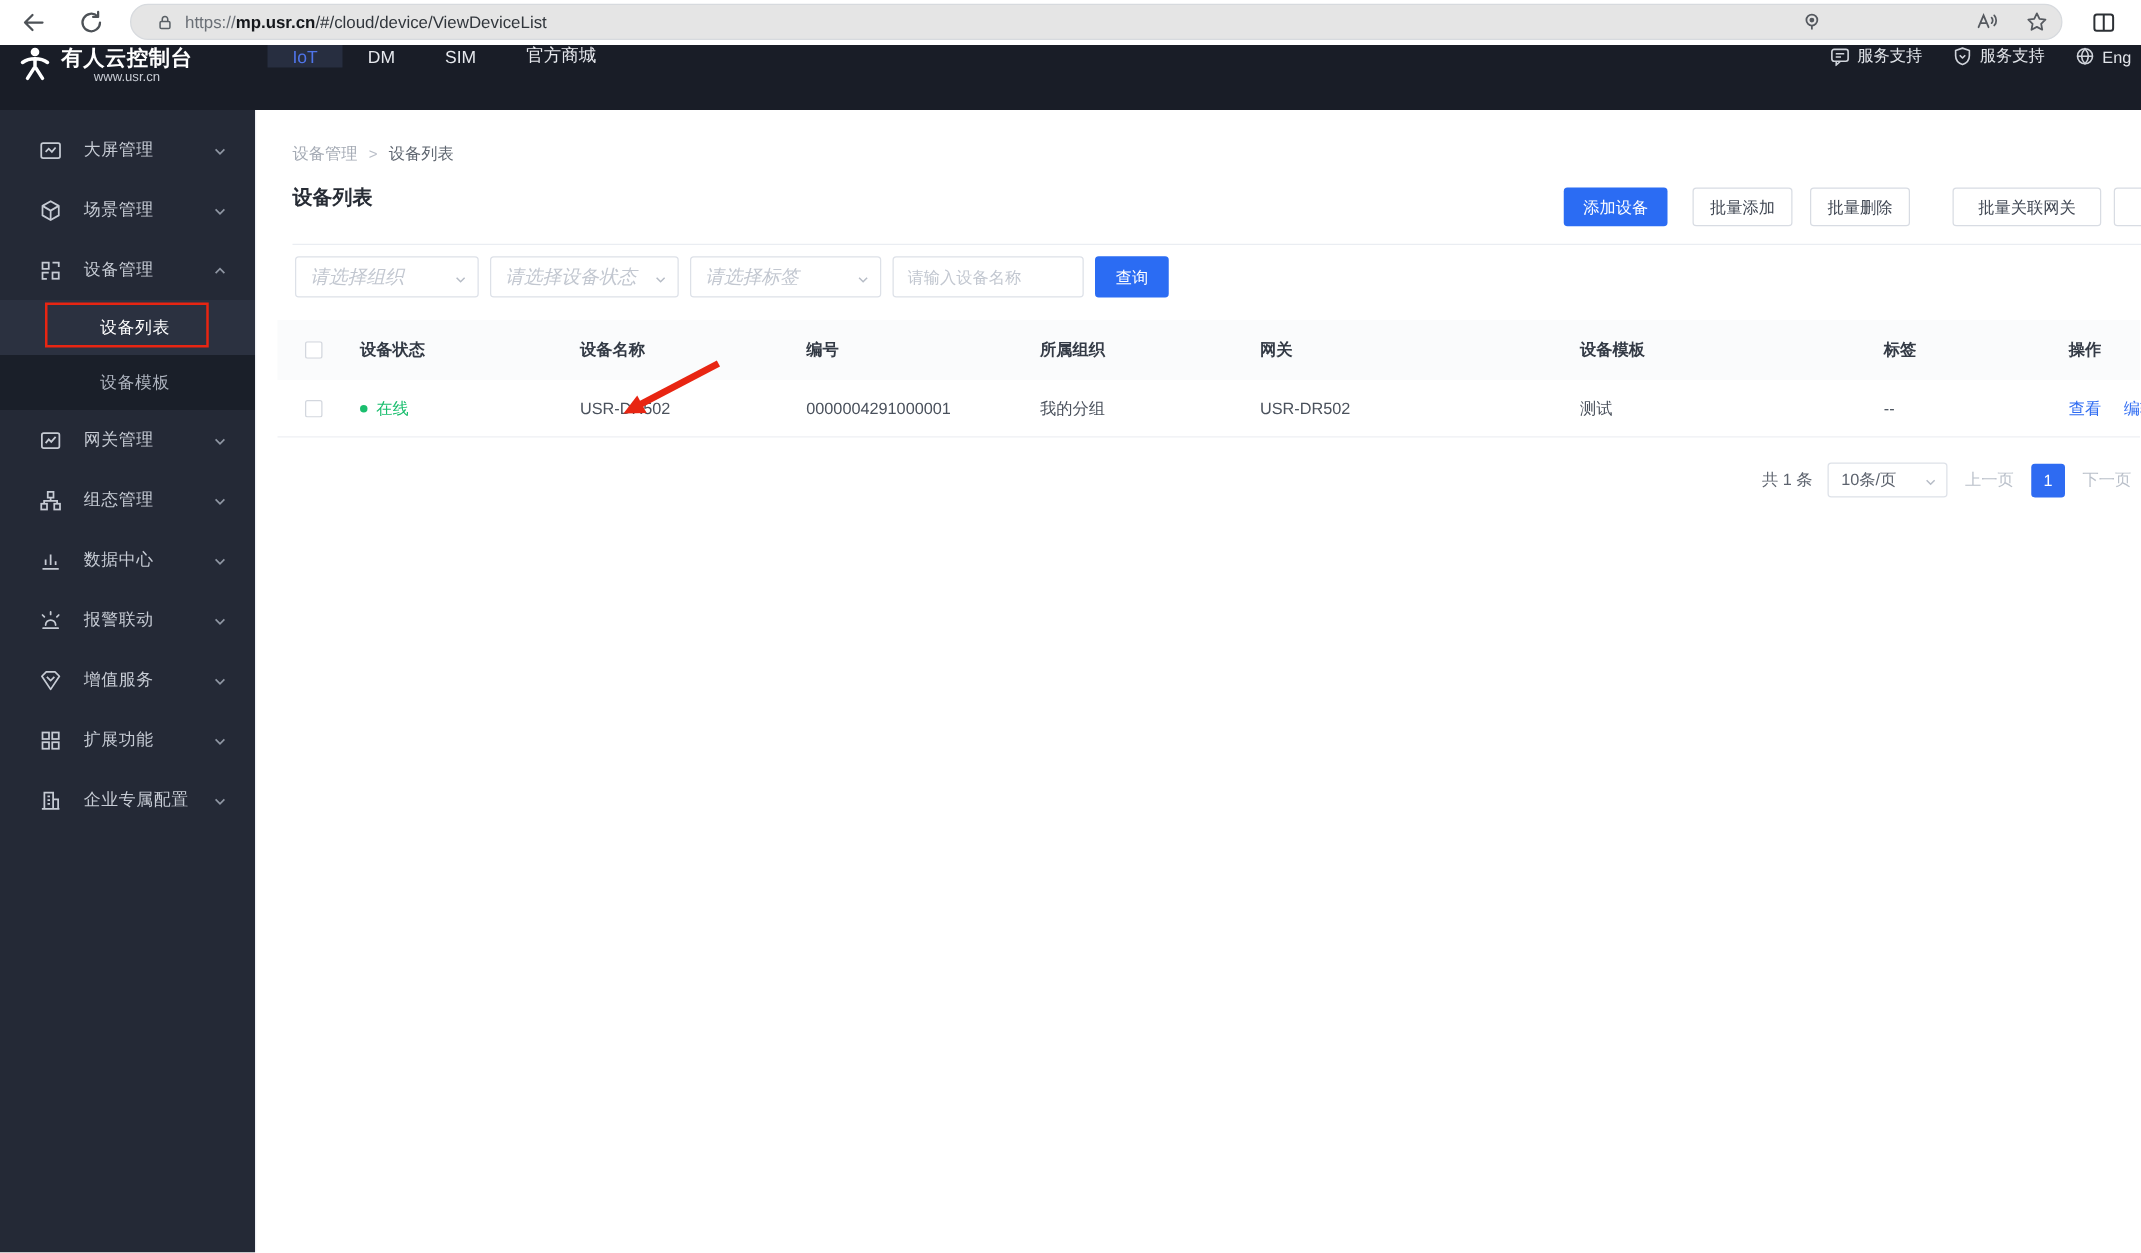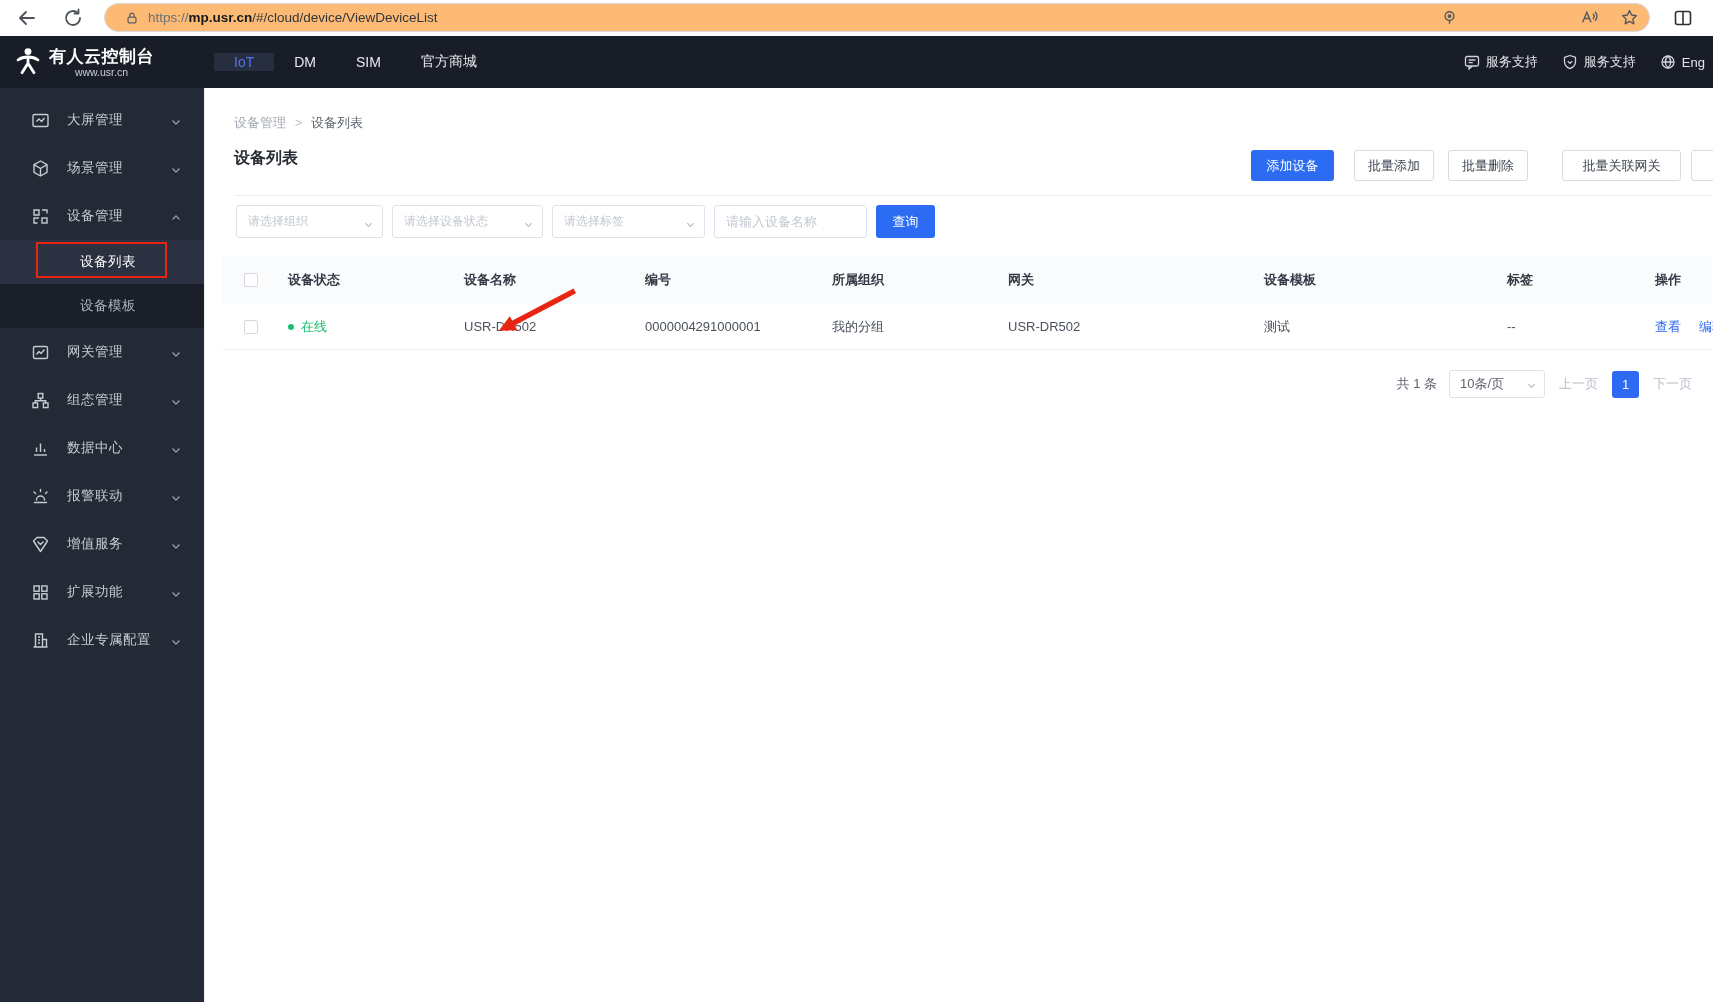--- a/index.html
+++ b/index.html
@@ -4,30 +4,30 @@
 <style>
   * { margin:0; padding:0; box-sizing:border-box; }
   html,body { width:1713px; height:1002px; overflow:hidden; background:#fff;
     font-family:"Liberation Sans","DejaVu Sans",sans-serif; }
 
   
   .browser-bar { position:relative; height:36px; background:#fff; }
   .b-icon { position:absolute; top:7px; width:22px; height:22px; color:#4d5257; }
   .b-icon svg { width:100%; height:100%; }
   .url-pill { position:absolute; left:104px; top:3px; width:1546px; height:29px;
-    border:1px solid #d7dade; border-radius:15px; background:#fdba74; display:flex; align-items:center; }
+    border:1px solid #d7dade; border-radius:15px; background:#e5e5e5; display:flex; align-items:center; }
   .lock-icon { margin-left:20px; width:14px; height:14px; color:#5a6066; }
   .url-text { margin-left:9px; font-size:13.5px; color:#31363c; white-space:nowrap; }
   .url-text .scheme { color:#6a6f76; }
   .url-text .host { font-weight:bold; color:#15181c; }
   .pill-icon { position:absolute; top:8px; width:19px; height:19px; color:#55595f; }
   .split-icon { position:absolute; left:1673px; top:8px; width:20px; height:20px; color:#2c3035; }
 
   
-  .topnav { position:relative; height:52px; background:#191d27; display:flex; align-items:center; }
+  .topnav { position:relative; height:52px; background:#191d27; display:flex; align-items:flex-start; }
   .brand { width:204px; display:flex; align-items:center; padding-left:13px; }
   .brand-icon { width:30px; height:32px; }
   .brand-txt { margin-left:6px; text-align:center; }
   .brand-title { color:#fff; font-size:17px; font-weight:bold; letter-spacing:.5px; line-height:19px;}
   .brand-sub { color:#c8ccd4; font-size:10.5px; line-height:12px; }
   .nav-tabs { display:flex; align-items:stretch; margin-left:10px; }
   .nav-tab { display:flex; align-items:center; padding:0 20px; color:#e7e9ee; font-size:14px; cursor:pointer; }
   .nav-tab.active { background:#272e40; color:#4f74e9; }
   .nav-right { margin-left:auto; display:flex; align-items:center; padding-right:8px; }
   .nav-link { display:flex; align-items:center; color:#e2e5ea; font-size:13px; margin-left:24px; white-space:nowrap; }
@@ -70,21 +70,21 @@
   .tb-badd { width:80px; margin-left:20px; }
   .tb-bdel { width:80px; margin-left:14px; }
   .tb-blink { width:119px; margin-left:34px; }
   .tb-clip { width:70px; margin-left:10px; }
 
   .rule { position:absolute; top:107px; left:29px; right:0; border-top:1px solid #eaedf2; }
 
   .filters { position:absolute; top:117px; left:31px; display:flex; align-items:center; }
   .sel { position:relative; height:33px; border:1px solid #dde1e8; border-radius:3px; background:#fff;
     display:flex; align-items:center; padding:0 24px 0 11px; margin-right:9px; cursor:pointer; }
-  .sel .ph { font-size:12px; color:#c2c7d0; }
+  .sel .ph { font-size:15px; color:#c2c7d0;font-style:italic; }
   .sel .dn { position:absolute; right:8px; width:11px; height:11px; color:#b6bcc6; }
   .w1{width:147px;} .w2{width:151px;} .w3{width:153px;}
   .txt-input { width:153px; height:33px; border:1px solid #dde1e8; border-radius:3px; padding:0 11px;
     font-size:13px; color:#3f4652; margin-right:9px; outline:none; }
   .txt-input::placeholder { color:#c2c7d0; }
   .btn-search { width:59px; height:33px; }
 
   .tbl { position:absolute; top:168px; left:17px; width:1490px; font-size:13px; }
   .thead { display:flex; align-items:center; height:48px; background:#fafbfc; }
   .trow { display:flex; align-items:center; height:46px; background:#fff; border-bottom:1px solid #eef0f4; }
@@ -92,21 +92,21 @@
   .c0{width:56px; padding-left:22px;} .c1{width:176px;} .c2{width:181px;} .c3{width:187px;}
   .c4{width:176px;} .c5{width:256px;} .c6{width:243px;} .c7{width:148px;} .c8{width:67px; overflow:visible;}
   .thead .c { font-weight:bold; color:#333a45; }
   .trow .c { color:#4a515c; }
   .cbx { appearance:none; -webkit-appearance:none; width:14px; height:14px; border:1px solid #d3d7de;
     border-radius:2px; background:#fff; cursor:pointer; display:block; }
   .status { display:flex; align-items:center; color:#1abe6e; }
   .dot { width:6px; height:6px; border-radius:50%; background:#1abe6e; margin-right:7px; }
   .lnk { color:#2e6bf2; cursor:pointer; margin-right:18px; white-space:nowrap; }
 
-  .pagination { position:absolute; top:281px; left:0; right:21px; height:30px;
+  .pagination { position:absolute; top:281px; left:0; right:8px; height:30px;
     display:flex; align-items:center; justify-content:flex-end; font-size:13px; color:#5d636e; }
   .pgsel { position:relative; width:96px; height:28px; border:1px solid #dde1e8; border-radius:3px;
     margin-left:12px; display:flex; align-items:center; padding-left:10px; cursor:pointer; color:#5d636e; }
   .pgsel .dn { position:absolute; right:7px; width:11px; height:11px; color:#b6bcc6; }
   .pg-prev,.pg-next { color:#bac0ca; margin-left:14px; cursor:pointer; }
   .pg-cur { width:27px; height:27px; margin-left:14px; background:#2e6bf2; color:#fff; border-radius:3px;
     display:flex; align-items:center; justify-content:center; cursor:pointer; }
 
   .anno { position:absolute; inset:0; pointer-events:none; }
 </style>

